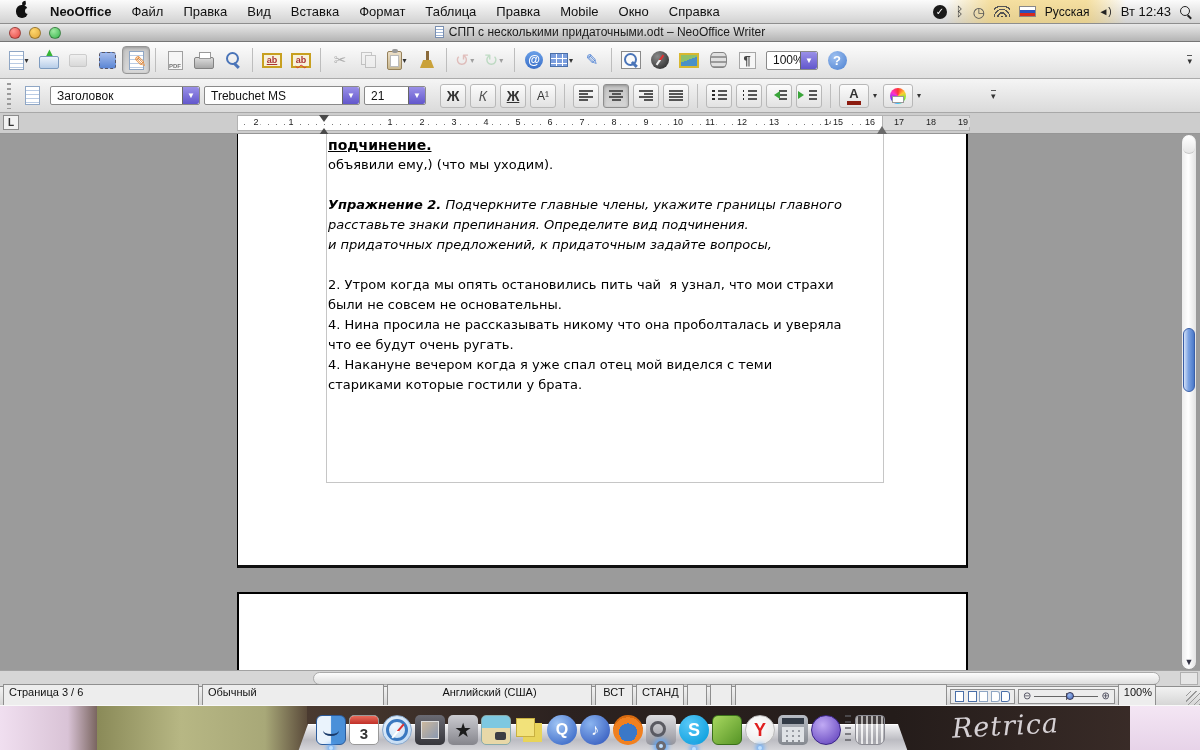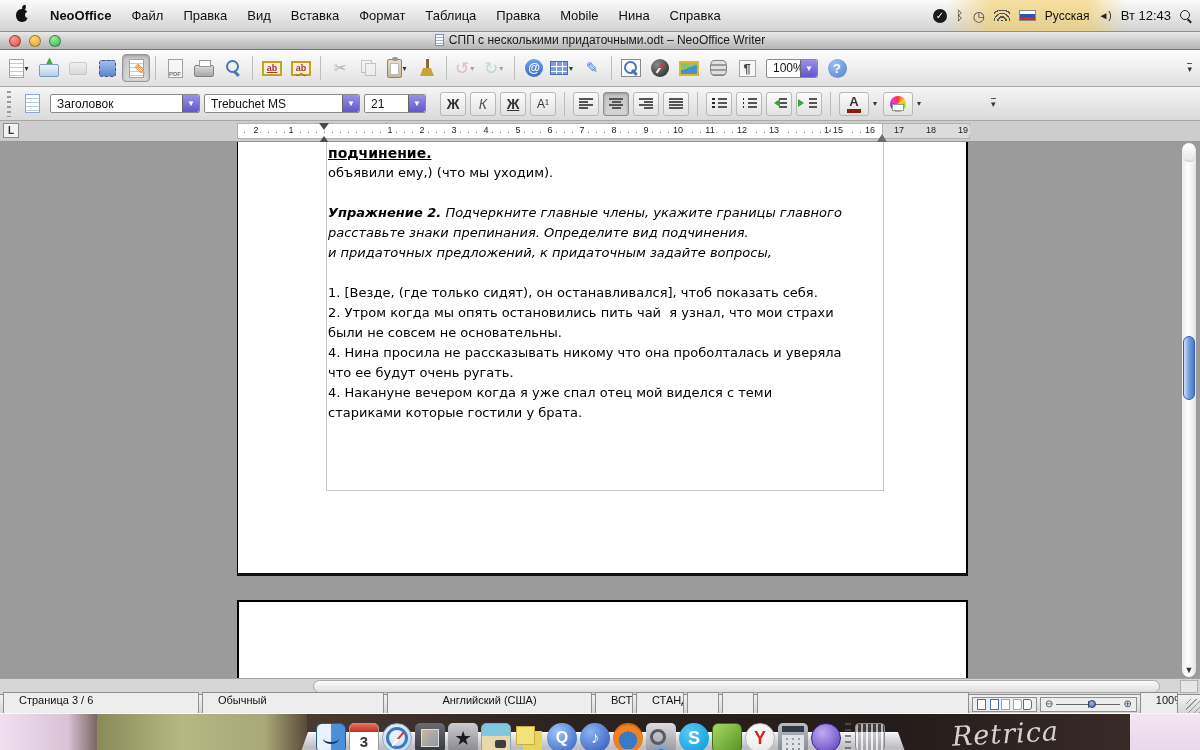--- a/index.html
+++ b/index.html
@@ -1,20 +1,20 @@
 <!DOCTYPE html>
 <html><head>
 <meta charset="utf-8">
 <style>
   html,body{margin:0;padding:0}
   body{width:1200px;height:750px;overflow:hidden;font-family:"Liberation Sans",sans-serif;background:#9b9b9b;position:relative}
   [data-interactable]{box-sizing:border-box}
 
   
-  #menubar{height:32px;background:linear-gradient(#fbfbfb,#d2d2d2);border-bottom:1px solid #8e8e8e;display:flex;align-items:center;font-size:13px;color:#111;position:relative}
+  #menubar{height:24px;background:linear-gradient(#fbfbfb,#d2d2d2);border-bottom:1px solid #8e8e8e;display:flex;align-items:center;font-size:13px;color:#111;position:relative}
   .mb-tint{position:absolute;left:946px;top:0;bottom:0;width:180px;background:linear-gradient(90deg,rgba(242,205,100,0),rgba(242,205,100,.6) 25%,rgba(242,205,100,.6) 78%,rgba(242,205,100,0))}
   .apple{width:12px;height:13px;background:#111;border-radius:45% 45% 48% 48%;position:relative;margin:0 12px 0 16px;flex:none}
   .apple::before{content:"";position:absolute;top:-4px;left:6px;width:4px;height:5px;background:#111;border-radius:70% 0 70% 0;transform:rotate(-12deg)}
   .apple::after{content:"";position:absolute;right:-3px;top:3px;width:6px;height:6px;border-radius:50%;background:linear-gradient(#f2f2f2,#dcdcdc)}
   .mi{padding:0 10px;position:relative;z-index:1}
   .mi.brand{font-weight:bold}
   #mb-right{margin-left:auto;display:flex;align-items:center;gap:9px;padding-right:8px;position:relative;z-index:1}
   .mbic{color:#222;font-size:13px;line-height:1}
   .chk{width:14px;height:14px;border-radius:50%;background:#1a1a1a;color:#fff;font-size:10px;display:flex;align-items:center;justify-content:center}
   .bt{font-size:13px;color:#333}
@@ -134,21 +134,21 @@
   .vthumb{position:absolute;left:1px;right:1px;top:193px;height:64px;border-radius:7px;background:linear-gradient(90deg,#d5e2f8,#7ba2e2 45%,#4a78c8);border:1px solid #3a5fa8}
   .varrow{position:absolute;bottom:1px;left:0;right:0;text-align:center;font-size:9px;color:#334;line-height:12px}
 
   
   #hscroll{height:16px;background:#d6d6d6;border-top:1px solid #a2a2a2;position:relative}
   .hthumb{position:absolute;left:313px;right:40px;top:1px;bottom:1px;background:linear-gradient(#fcfcfc,#dedede);border:1px solid #aaa;border-radius:7px}
   .hcorner{position:absolute;right:2px;top:1px;bottom:1px;width:18px;background:#e6e6e6;border:1px solid #b0b0b0}
 
   
   #statusbar{height:19px;background:linear-gradient(#f2f2f2,#d6d6d6);border-top:1px solid #8e8e8e;display:flex;align-items:center;font-size:11px;color:#111;padding:0 3px;gap:3px;position:relative}
-  .seg{border:1px solid #8f8f8f;background:#ededed;height:25px;line-height:14px;padding:0 15px;white-space:nowrap;overflow:hidden}
+  .seg{border:1px solid #8f8f8f;background:#ededed;height:25px;line-height:14px;padding:0 5px;white-space:nowrap;overflow:hidden}
   .seg.ctr{text-align:center}
   .pvbox{display:flex;align-items:center;gap:4px;border:1px solid #8f8f8f;background:#ededed;height:15px;padding:0 4px}
   .pv{width:9px;height:11px;border:1px solid #4a6fa8;background:#fff;position:relative}
   .pv2{box-shadow:11px 0 0 -1px #fff,11px 0 0 0 #8fa6c4;margin-right:10px}
   .pv3{border-radius:0 3px 3px 0;box-shadow:-10px 0 0 -1px #fff,-10px 0 0 0 #8fa6c4;margin-left:10px}
   .zslider{display:flex;align-items:center;gap:3px;height:15px;padding:0 4px;border:1px solid #8f8f8f;background:#ededed}
   .zs-sym{font-size:10px;color:#445;line-height:1}
   .zs-track{width:64px;height:1px;background:#666;position:relative}
   .zs-track::before{content:"";position:absolute;left:50%;top:-3px;width:1px;height:7px;background:#666}
   .zs-thumb{position:absolute;left:32px;top:-4px;width:8px;height:8px;border-radius:50%;background:radial-gradient(circle at 35% 30%,#9ab8ee,#4668b8);border:1px solid #335}
@@ -204,21 +204,21 @@
   <span id="menu-items" data-interactable="false" style="display:flex;align-items:center">
       <span class="mi brand" data-interactable="true">NeoOffice</span>
       <span class="mi" data-interactable="true">Файл</span>
       <span class="mi" data-interactable="true">Правка</span>
       <span class="mi" data-interactable="true">Вид</span>
       <span class="mi" data-interactable="true">Вставка</span>
       <span class="mi" data-interactable="true">Формат</span>
       <span class="mi" data-interactable="true">Таблица</span>
       <span class="mi" data-interactable="true">Правка</span>
       <span class="mi" data-interactable="true">Mobile</span>
-      <span class="mi" data-interactable="true">Нина</span>
+      <span class="mi" data-interactable="true">Окно</span>
       <span class="mi" data-interactable="true">Справка</span>
     </span>
   <div id="mb-right" data-interactable="false">
     <span class="chk" data-interactable="true">✓</span>
     <span class="bt mbic" data-interactable="true">ᛒ</span>
     <span class="tm mbic" data-interactable="true">◷</span>
     <span class="wifi" data-interactable="true"></span>
     <span class="flag" data-interactable="true"></span>
     <span data-interactable="true" style="font-size:12px">Русская</span>
     <span class="vol mbic" data-interactable="true">◄)</span>
@@ -423,21 +423,20 @@
   <div class="page1" data-interactable="false">
     <div class="tframe" data-interactable="false"></div>
     <div class="textblock" data-interactable="true">
         <div class="dline" data-interactable="false"><span class="s-h" data-interactable="false">подчинение.</span></div>
         <div class="dline" data-interactable="false"><span class="s-n" data-interactable="false">объявили ему,) (что мы уходим).</span></div>
         <div class="dline" data-interactable="false"><span class="s-n" data-interactable="false">&nbsp;</span></div>
         <div class="dline" data-interactable="false"><span class="s-bi" data-interactable="false">Упражнение 2.</span><span class="s-i" data-interactable="false"> Подчеркните главные члены, укажите границы главного</span></div>
         <div class="dline" data-interactable="false"><span class="s-i" data-interactable="false">расставьте знаки препинания. Определите вид подчинения.</span></div>
         <div class="dline" data-interactable="false"><span class="s-i" data-interactable="false">и придаточных предложений, к придаточным задайте вопросы,</span></div>
         <div class="dline" data-interactable="false"><span class="s-n" data-interactable="false">&nbsp;</span></div>
-        <div class="dline" data-interactable="false"><span class="s-n" data-interactable="false">1. [Везде, (где только сидят), он останавливался], чтоб показать себя.</span></div>
         <div class="dline" data-interactable="false"><span class="s-n" data-interactable="false">2. Утром когда мы опять остановились пить чай  я узнал, что мои страхи</span></div>
         <div class="dline" data-interactable="false"><span class="s-n" data-interactable="false">были не совсем не основательны.</span></div>
         <div class="dline" data-interactable="false"><span class="s-n" data-interactable="false">4. Нина просила не рассказывать никому что она проболталась и уверяла</span></div>
         <div class="dline" data-interactable="false"><span class="s-n" data-interactable="false">что ее будут очень ругать.</span></div>
         <div class="dline" data-interactable="false"><span class="s-n" data-interactable="false">4. Накануне вечером когда я уже спал отец мой виделся с теми</span></div>
         <div class="dline" data-interactable="false"><span class="s-n" data-interactable="false">стариками которые гостили у брата.</span></div>
       </div>
   </div>
   <div class="page2" data-interactable="false"></div>
   <div class="vtrack" data-interactable="true">

